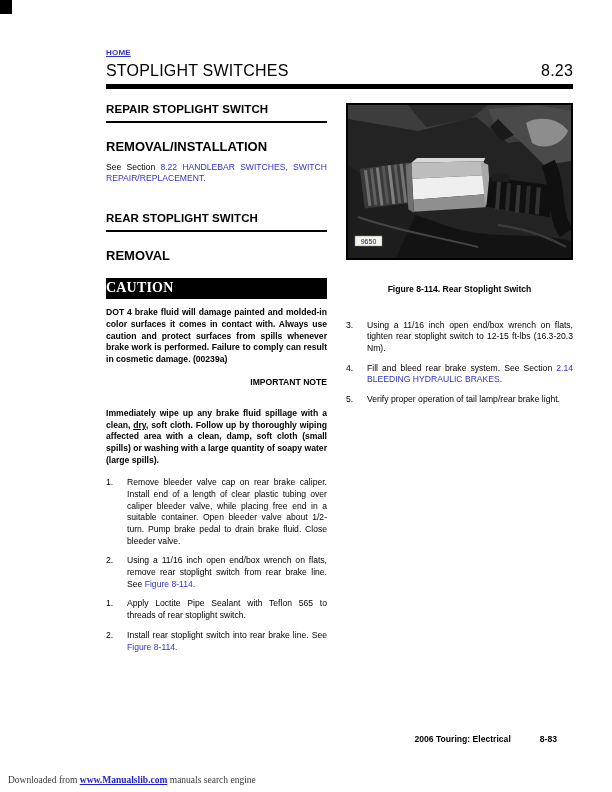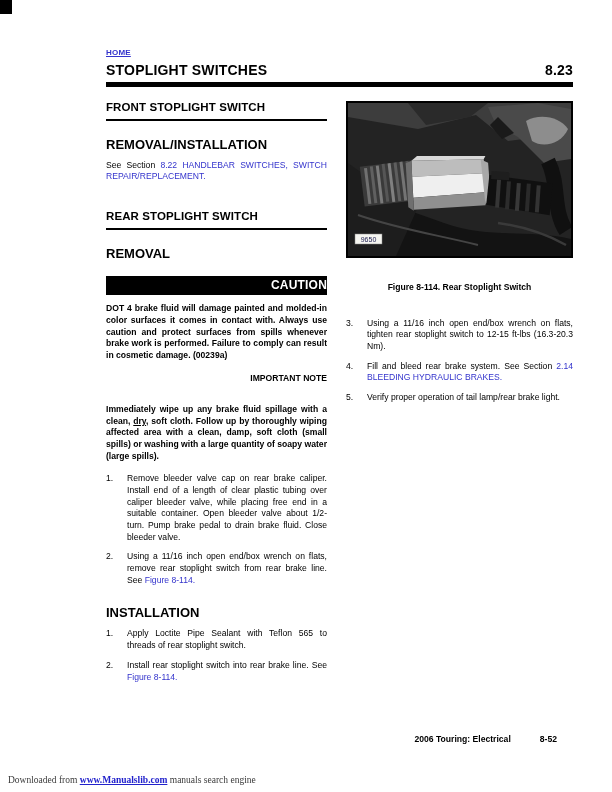--- a/index.html
+++ b/index.html
@@ -20,43 +20,43 @@
   }
   .home-link {
     font-size: 8px; font-weight: bold; color: #3333cc;
     text-decoration: underline; letter-spacing: 0.2px;
     display: inline-block; margin-bottom: 5px; cursor: pointer;
   }
   .title-row {
     display: flex; justify-content: space-between; align-items: baseline;
   }
   .page-title, .section-num {
-    font-size: 14px; font-weight: bold; letter-spacing: 0.2px;
+    font-size: 16px; font-weight: normal; letter-spacing: 0.2px;
   }
   .header-rule { height: 4.5px; background: #000; margin-top: 4px; }
   .columns { display: flex; gap: 19px; margin-top: 14px; }
   .col-left  { width: 221px; }
   .col-right { width: 227px; }
   h2.sec {
     font-size: 11.5px; font-weight: bold; letter-spacing: 0.1px;
     border-bottom: 2px solid #000; padding-bottom: 6px;
   }
   h3.sub { font-size: 13px; font-weight: bold; margin-top: 16px; }
   .para {
     font-size: 8.6px; line-height: 1.36; text-align: justify;
     margin-top: 8px;
   }
   .bold { font-weight: bold; }
   .link { color: #3333cc; cursor: pointer; }
   .u { text-decoration: underline; }
   .gap-top { margin-top: 27px; }
   .caution-banner {
     margin-top: 15px; background: #000; color: #fff;
-    font-size: 12px; font-weight: bold; text-align: right;
-    padding: 2.5px 0 3px 0; letter-spacing: 0.2px;
+    font-size: 14px; font-weight: bold; text-align: left;
+    padding: 2.5px 0 3px 0; letter-spacing: 0.2px; font-family: Liberation Serif, serif;
   }
   .note-head {
     margin-top: 11px; text-align: right;
     font-size: 8.6px; font-weight: bold;
   }
   .steps { margin-top: 11px; }
   .step { display: flex; font-size: 8.6px; line-height: 1.36; margin-top: 8px; }
   .step-num { width: 21px; flex: none; }
   .step-body { flex: 1; text-align: justify; }
   .figure-frame {
@@ -92,21 +92,21 @@
   <div class="title-row">
     <span class="page-title">STOPLIGHT SWITCHES</span>
     <span class="section-num">8.23</span>
   </div>
   <div class="header-rule"></div>
 
   <div class="columns">
 
     <div class="col-left">
 
-      <h2 class="sec">FRONT STOPLIGHT SWITCH</h2>
+      <h2 class="sec">REPAIR STOPLIGHT SWITCH</h2>
 
       <h3 class="sub">REMOVAL/INSTALLATION</h3>
 
       <p class="para"><span>See Section </span><a class="link">8.22 HANDLEBAR SWITCHES, SWITCH REPAIR/REPLACEMENT.</a></p>
 
       <h2 class="sec gap-top">REAR STOPLIGHT SWITCH</h2>
 
       <h3 class="sub">REMOVAL</h3>
 
       <div class="caution-banner">CAUTION</div>
@@ -121,21 +121,20 @@
         <div class="step">
           <span class="step-num">1.</span>
           <span class="step-body"><span>Remove bleeder valve cap on rear brake caliper. Install end of a length of clear plastic tubing over caliper bleeder valve, while placing free end in a suitable container. Open bleeder valve about 1/2-turn. Pump brake pedal to drain brake fluid. Close bleeder valve.</span></span>
         </div>
         <div class="step">
           <span class="step-num">2.</span>
           <span class="step-body"><span>Using a 11/16 inch open end/box wrench on flats, remove rear stoplight switch from rear brake line. See </span><a class="link">Figure 8-114.</a></span>
         </div>
       </div>
 
-      <h3 class="sub" style="margin-top:19px">INSTALLATION</h3>
 
       <div class="steps" style="margin-top:6px">
         <div class="step">
           <span class="step-num">1.</span>
           <span class="step-body"><span>Apply Loctite Pipe Sealant with Teflon 565 to threads of rear stoplight switch.</span></span>
         </div>
         <div class="step">
           <span class="step-num">2.</span>
           <span class="step-body"><span>Install rear stoplight switch into rear brake line. See </span><a class="link">Figure 8-114.</a></span>
         </div>
@@ -217,18 +216,18 @@
           <span class="step-body"><span>Verify proper operation of tail lamp/rear brake light.</span></span>
         </div>
       </div>
 
     </div>
   </div>
 </div>
 
 <div class="footer">
   <span>2006 Touring: Electrical</span>
-  <span>8-52</span>
+  <span>8-83</span>
 </div>
 
 <div class="watermark">
   <span>Downloaded from </span><a class="wlink">www.Manualslib.com</a><span> manuals search engine</span>
 </div>
 
 </body></html>

